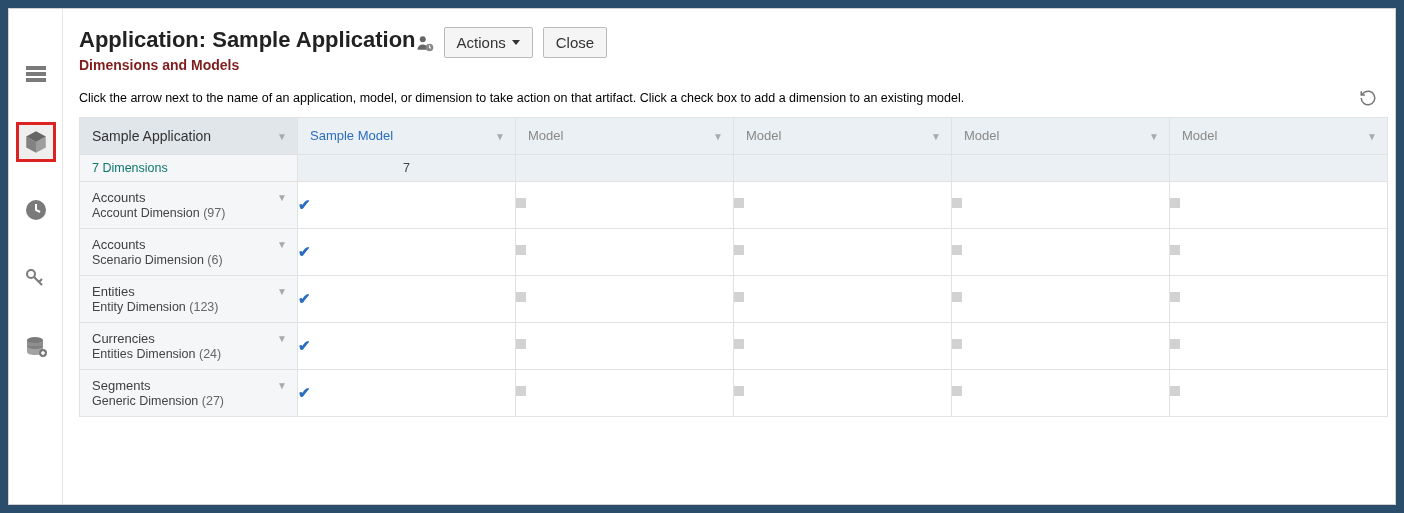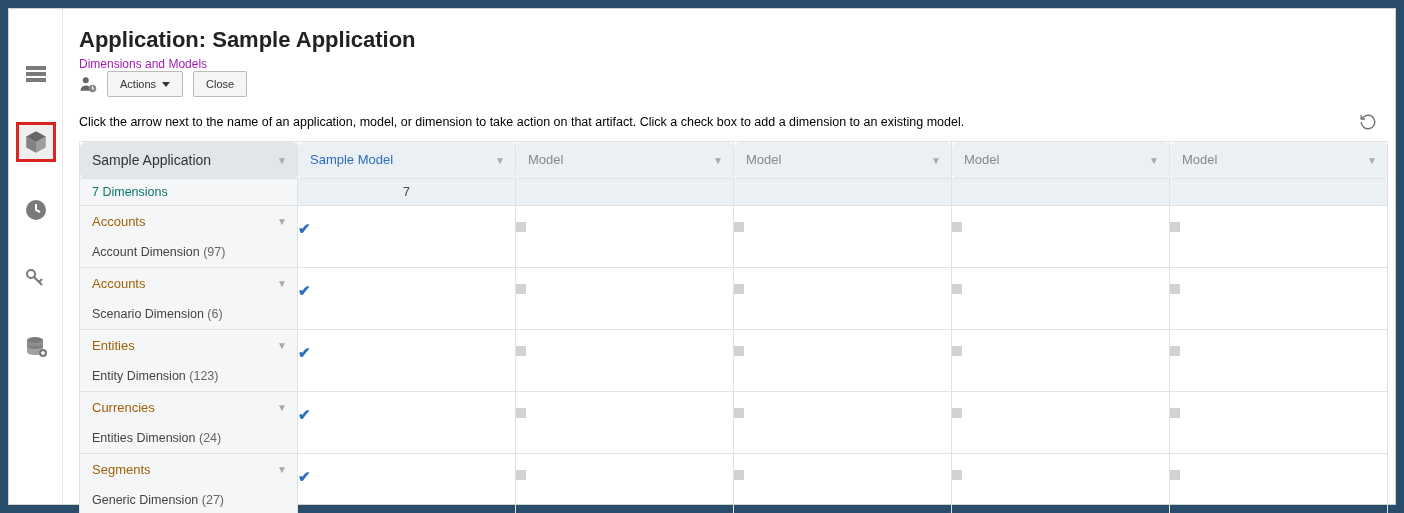--- a/index.html
+++ b/index.html
@@ -43,52 +43,51 @@
   }
   .main {
     flex: 1;
     display: flex;
     flex-direction: column;
     min-width: 0;
   }
   .header {
     padding: 18px 18px 10px 16px;
     display: flex;
-    justify-content: flex-end;
+    justify-content: flex-start;
     align-items: flex-start;
-    flex-direction: column;
   }
   .header-left { }
   .page-title {
     font-size: 22px;
     font-weight: bold;
     color: #222;
     margin-bottom: 4px;
   }
   .page-subtitle {
-    font-size: 12px;
-    font-weight: normal;
-    color: #a21caf;
+    font-size: 14px;
+    font-weight: bold;
+    color: #7f1d1d;
   }
   .header-right {
     display: flex;
     align-items: center;
     gap: 10px;
   }
   .user-icon {
     color: #666;
     display: inline-flex;
     width: 18px; height: 18px;
   }
   .btn {
     background: #f5f5f5;
     border: 1px solid #bbb;
     border-radius: 2px;
     padding: 6px 12px;
-    font-size: 11px;
+    font-size: 15px;
     cursor: pointer;
     color: #333;
     display: inline-flex;
     align-items: center;
     gap: 4px;
   }
   .caret-down {
     width: 0; height: 0;
     border-left: 4px solid transparent;
     border-right: 4px solid transparent;
@@ -118,21 +117,20 @@
     text-align: left;
     vertical-align: top;
   }
   .grid thead th {
     background: #ebf0f4;
     font-weight: normal;
     color: #888;
     font-size: 13px;
     padding: 10px 12px;
     position: relative;
-    border-radius: 6px;
   }
   .grid thead th:first-child {
     background: #e1e6ea;
     color: #333;
     font-size: 14px;
   }
   .grid thead th:nth-child(2) {
     color: #2b6dbf;
     font-weight: normal;
   }
@@ -145,29 +143,29 @@
     font-size: 10px;
   }
   .grid tbody tr td:first-child {
     background: #f4f6f8;
   }
   .cell-dim {
     padding: 8px 12px;
     position: relative;
   }
   .dim-name {
-    color: #a16207;
+    color: #404040;
     font-weight: normal;
     font-size: 13px;
     cursor: pointer;
   }
   .dim-desc {
     color: #444;
     font-size: 12.5px;
-    margin-top: 16px;
+    margin-top: 1px;
   }
   .dim-count {
     color: #666;
   }
   .row-arrow {
     position: absolute;
     right: 10px; top: 10px;
     color: #aaa;
     cursor: pointer;
     font-size: 10px;

